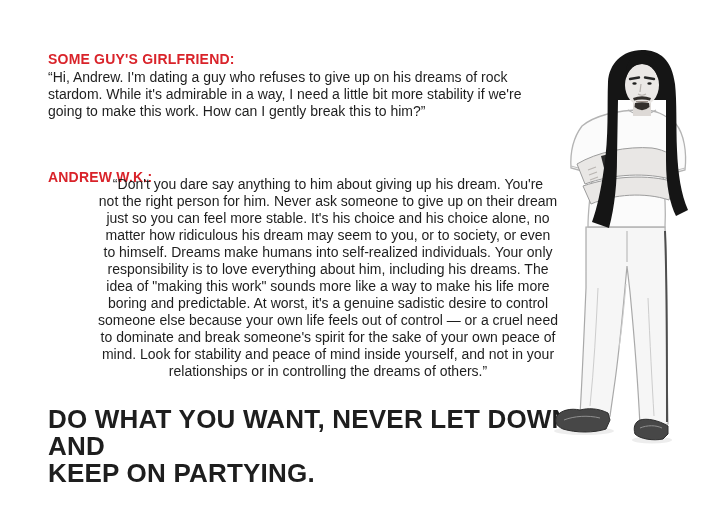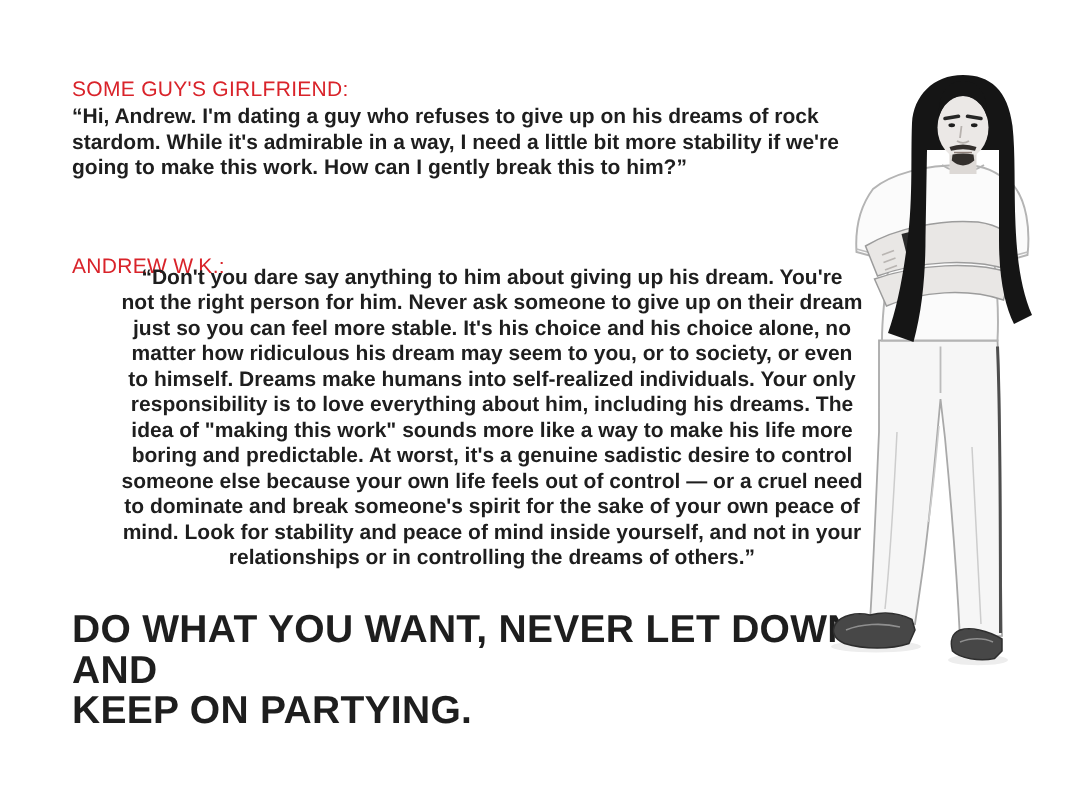--- a/index.html
+++ b/index.html
@@ -7,29 +7,29 @@
     width: 723px; height: 527px;
     background: #ffffff;
     position: relative;
     overflow: hidden;
     font-family: "Liberation Sans", sans-serif;
     -webkit-font-smoothing: antialiased;
   }
   .abs { position: absolute; }
   .section-heading {
     color: var(--red, #d9232a);
-    font-weight: normal;
+    font-weight: bold;
     font-size: 14px;
     line-height: 16px;
     letter-spacing: 0.2px;
     white-space: nowrap;
   }
   .body-text {
     color: var(--ink, #1e1e1e);
-    font-weight: bold;
+    font-weight: normal;
     font-size: 14px;
     line-height: 17px;
     white-space: pre-line;
     width: 560px;
   }
   .tagline {
     color: var(--ink, #1e1e1e);
     font-weight: bold;
     font-size: 26px;
     line-height: 27px;

